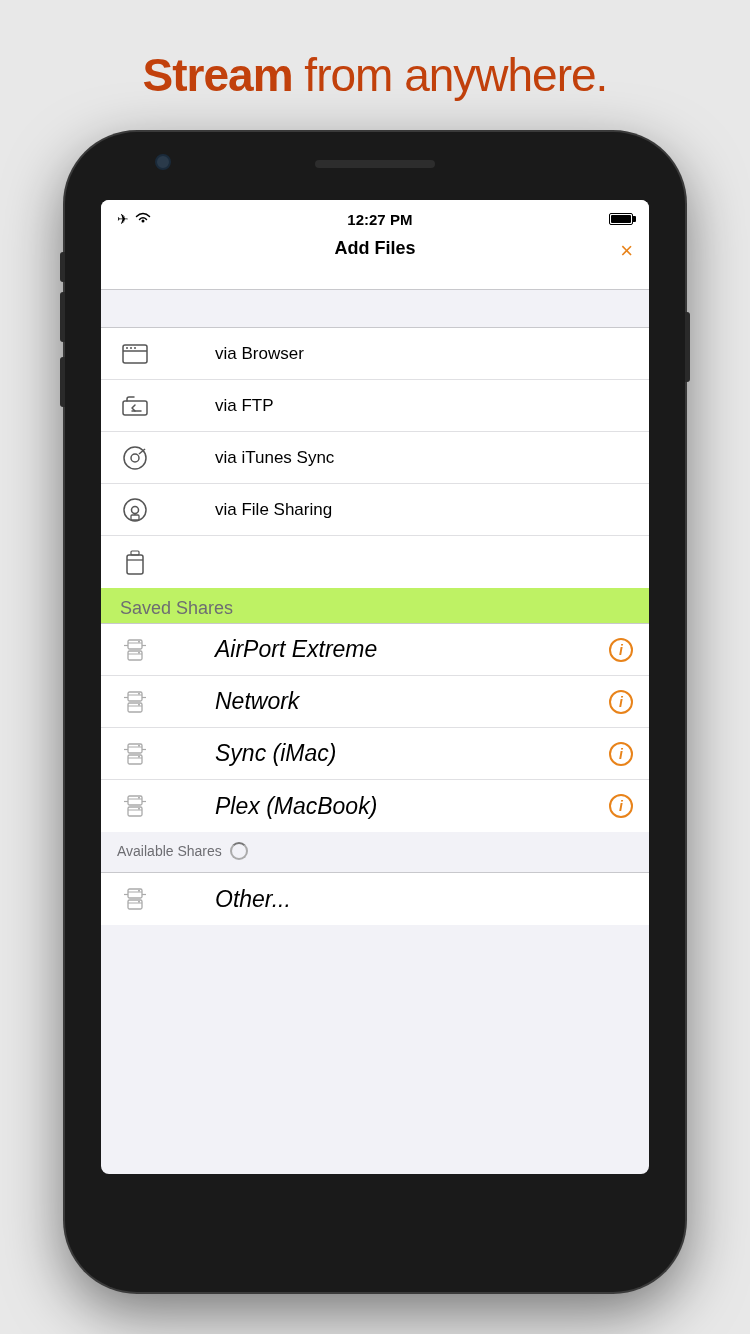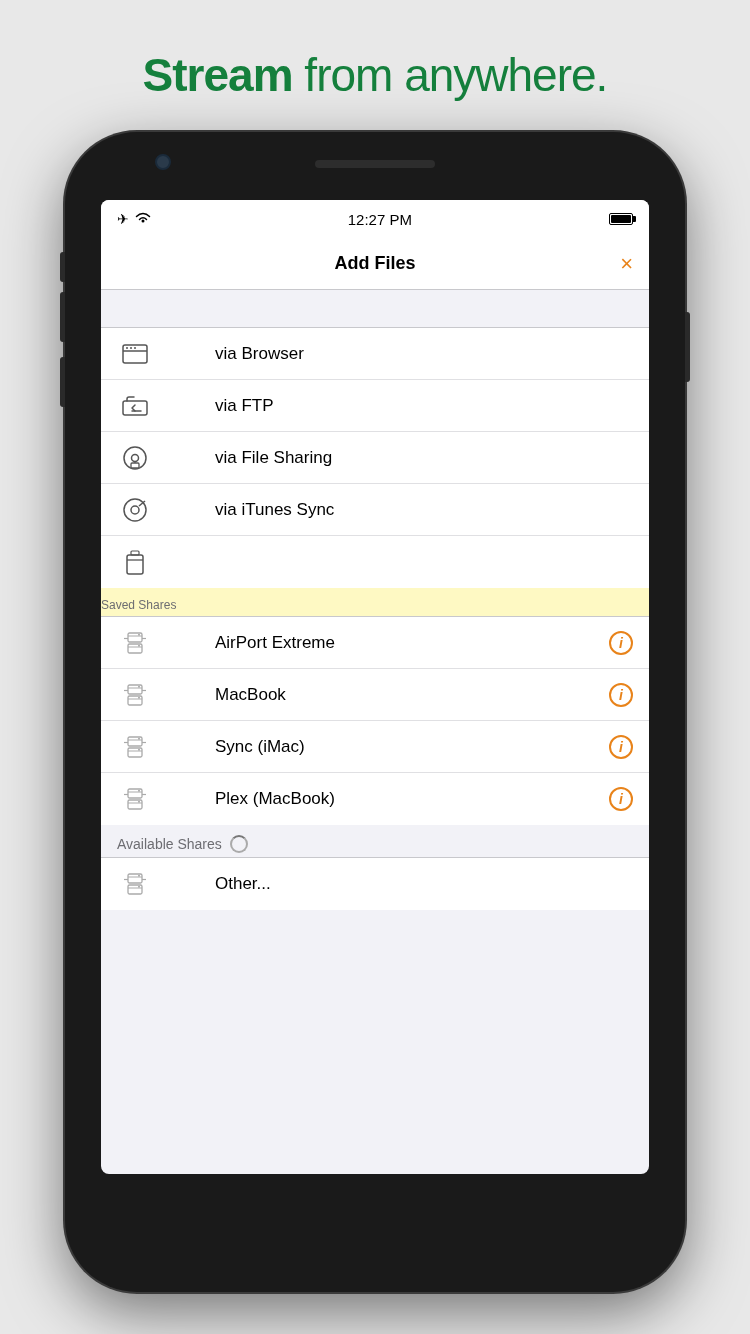--- a/index.html
+++ b/index.html
@@ -11,21 +11,21 @@
       font-family: -apple-system, 'Helvetica Neue', Helvetica, Arial, sans-serif;
       overflow: hidden;
       display: flex;
       flex-direction: column;
       align-items: center;
     }
 
     .tagline {
       margin-top: 48px;
       font-size: 46px;
-      color: #15803d;
+      color: #c2410c;
       letter-spacing: -1px;
     }
 
     .tagline strong {
       font-weight: 800;
     }
 
     .phone-wrapper {
       margin-top: 30px;
       width: 620px;
@@ -128,21 +128,21 @@
     }
 
     .status-left {
       display: flex;
       align-items: center;
       gap: 6px;
     }
 
     .status-center {
       font-size: 15px;
-      font-weight: 400;
+      font-weight: 700;
       color: #000;
     }
 
     .status-right {
       display: flex;
       align-items: center;
       gap: 4px;
     }
 
     .airplane-icon, .wifi-icon {
@@ -178,21 +178,21 @@
       height: 100%;
       background: #000;
       border-radius: 1px;
     }
 
     
     .nav-bar {
       background: #fff;
       height: 52px;
       display: flex;
-      align-items: center;
+      align-items: flex-start;
       justify-content: center;
       border-bottom: 1px solid #c8c8cc;
       position: relative;
       flex-shrink: 0;
     }
 
     .nav-title {
       font-size: 18px;
       font-weight: 600;
       color: #000;
@@ -250,50 +250,51 @@
       height: 28px;
     }
 
     .list-label {
       font-size: 17px;
       color: #000;
       flex: 1;
     }
 
     .list-label-italic {
-      font-size: 17px;
+      font-style: italic;
+      font-size: 23px;
       color: #000;
       flex: 1;
     }
 
     .info-btn {
       width: 24px;
       height: 24px;
       border-radius: 50%;
       border: 2px solid #e8831a;
       color: #e8831a;
       display: flex;
       align-items: center;
       justify-content: center;
       font-size: 14px;
       font-weight: 600;
       font-style: italic;
       cursor: pointer;
     }
 
     .saved-shares-header {
-      padding: 10px 0 4px;
-      font-size: 12px;
+      padding: 10px 19px 4px;
+      font-size: 18px;
       color: #6d6d72;
-      background: #fef9c3;
+      background: #bef264;
       border-bottom: 1px solid #c8c8cc;
     }
 
     .available-header {
-      padding: 10px 16px 4px;
+      padding: 10px 16px 12px;
       font-size: 14px;
       color: #6d6d72;
       background: #f2f2f7;
       border-bottom: 1px solid #c8c8cc;
       display: flex;
       align-items: center;
       gap: 8px;
     }
 
     .spinner {
@@ -380,37 +381,37 @@
               <line x1="11" y1="19" x2="20" y2="19" stroke="#555" stroke-width="1.5" stroke-linecap="round"></line>
             </svg>
           </div>
           <span class="list-label">via FTP</span>
         </div>
 
         <div class="list-item">
           <div class="list-icon">
             <svg viewBox="0 0 28 28" fill="none" xmlns="http://www.w3.org/2000/svg">
               <circle cx="14" cy="14" r="11" stroke="#555" stroke-width="1.5"></circle>
+              <circle cx="14" cy="14" r="4" stroke="#555" stroke-width="1.5"></circle>
+              <line x1="18" y1="10" x2="24" y2="5" stroke="#555" stroke-width="1.5"></line>
+            </svg>
+          </div>
+          <span class="list-label">via iTunes Sync</span>
+        </div>
+
+        <div class="list-item">
+          <div class="list-icon">
+            <svg viewBox="0 0 28 28" fill="none" xmlns="http://www.w3.org/2000/svg">
+              <circle cx="14" cy="14" r="11" stroke="#555" stroke-width="1.5"></circle>
               <circle cx="14" cy="14" r="3.5" stroke="#555" stroke-width="1.5"></circle>
               <rect x="10" y="19" width="8" height="5" rx="1" stroke="#555" stroke-width="1.3"></rect>
               <line x1="14" y1="17.5" x2="14" y2="19" stroke="#555" stroke-width="1.3"></line>
             </svg>
           </div>
           <span class="list-label">via File Sharing</span>
-        </div>
-
-        <div class="list-item">
-          <div class="list-icon">
-            <svg viewBox="0 0 28 28" fill="none" xmlns="http://www.w3.org/2000/svg">
-              <circle cx="14" cy="14" r="11" stroke="#555" stroke-width="1.5"></circle>
-              <circle cx="14" cy="14" r="4" stroke="#555" stroke-width="1.5"></circle>
-              <line x1="18" y1="10" x2="24" y2="5" stroke="#555" stroke-width="1.5"></line>
-            </svg>
-          </div>
-          <span class="list-label">via iTunes Sync</span>
         </div>
 
         <div class="list-item">
           <div class="list-icon">
             <svg viewBox="0 0 28 28" fill="none" xmlns="http://www.w3.org/2000/svg">
               <rect x="6" y="7" width="16" height="19" rx="2" stroke="#555" stroke-width="1.5"></rect>
               <line x1="6" y1="12" x2="22" y2="12" stroke="#555" stroke-width="1.3"></line>
               <rect x="10" y="3" width="8" height="4" rx="1" stroke="#555" stroke-width="1.2"></rect>
             </svg>
           </div>
@@ -447,21 +448,21 @@
               <rect x="7" y="4" width="14" height="9" rx="1.5" stroke="#aaa" stroke-width="1.3"></rect>
               <rect x="7" y="15" width="14" height="9" rx="1.5" stroke="#aaa" stroke-width="1.3"></rect>
               <line x1="7" y1="7" x2="21" y2="7" stroke="#aaa" stroke-width="1"></line>
               <line x1="7" y1="18" x2="21" y2="18" stroke="#aaa" stroke-width="1"></line>
               <circle cx="18" cy="5.8" r="1" fill="#aaa"></circle>
               <circle cx="18" cy="16.8" r="1" fill="#aaa"></circle>
               <line x1="3" y1="9.5" x2="7" y2="9.5" stroke="#aaa" stroke-width="1.2"></line>
               <line x1="21" y1="9.5" x2="25" y2="9.5" stroke="#aaa" stroke-width="1.2"></line>
             </svg>
           </div>
-          <span class="list-label-italic">MacBook</span>
+          <span class="list-label-italic">Network</span>
           <div class="info-btn">i</div>
         </div>
 
         <div class="list-item">
           <div class="list-icon">
             <svg viewBox="0 0 28 28" fill="none" xmlns="http://www.w3.org/2000/svg">
               <rect x="7" y="4" width="14" height="9" rx="1.5" stroke="#aaa" stroke-width="1.3"></rect>
               <rect x="7" y="15" width="14" height="9" rx="1.5" stroke="#aaa" stroke-width="1.3"></rect>
               <line x1="7" y1="7" x2="21" y2="7" stroke="#aaa" stroke-width="1"></line>
               <line x1="7" y1="18" x2="21" y2="18" stroke="#aaa" stroke-width="1"></line>

